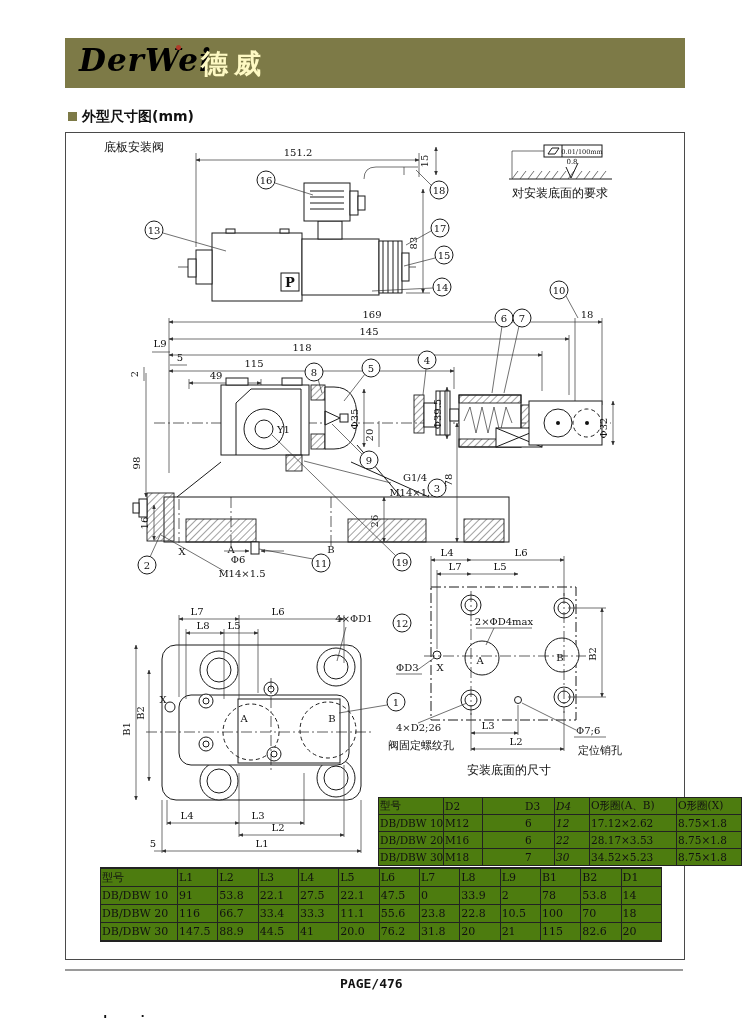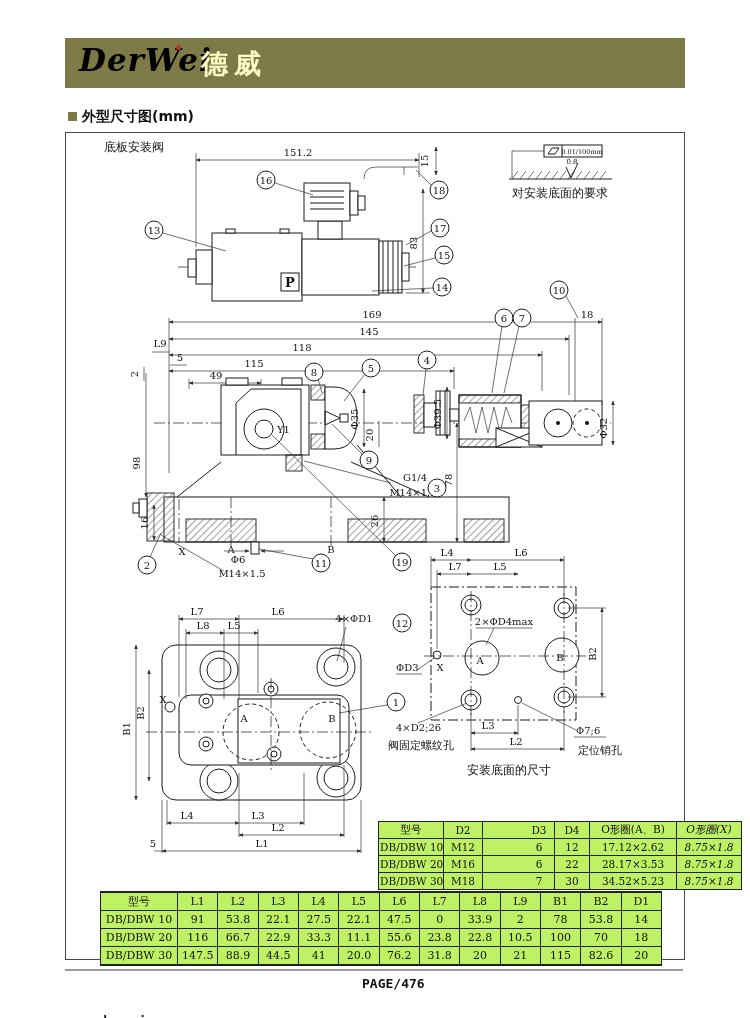--- a/index.html
+++ b/index.html
@@ -18,37 +18,37 @@
   svg .d{stroke:#333;stroke-width:.7;fill:none;}
   svg .cl{stroke:#1b1b1b;stroke-width:.7;fill:none;stroke-dasharray:11 3 2 3;}
   svg .dsh{stroke-dasharray:4 3;}
   svg .t{font:10px "DejaVu Serif",serif;fill:#111;}
   svg .tb{font:11px "DejaVu Serif",serif;fill:#111;}
   svg .tcn{font:12px "DejaVu Sans",sans-serif;fill:#111;}
   svg .tm{text-anchor:middle;}
   svg .co circle{fill:#fff;stroke:#1b1b1b;stroke-width:1;}
   svg .co text{font:10px "DejaVu Serif",serif;fill:#111;text-anchor:middle;}
   svg .h{fill:url(#hp);stroke:#1b1b1b;stroke-width:.9;}
-  .tbl{position:absolute;border-collapse:collapse;background:#bef264;table-layout:fixed;
-       font-family:"DejaVu Serif",serif;text-align:center;margin-top:24px;}
+  .tbl{position:absolute;border-collapse:collapse;background:#4d7c0f;table-layout:fixed;
+       font-family:"DejaVu Serif",serif;text-align:left;}
   .tbl th,.tbl td{border:1px solid #222;padding:0 1px;font-weight:normal;overflow:hidden;white-space:nowrap;}
   .tbl.small{left:378px;top:797px;width:304px;font-size:10.5px;}
   .tbl.small th,.tbl.small td{height:16px;}
   .tbl.small th:nth-child(1),.tbl.small td:nth-child(1){width:62px;}
   .tbl.small th:nth-child(2),.tbl.small td:nth-child(2){width:36px;}
   .tbl.small th:nth-child(3),.tbl.small td:nth-child(3){width:28px;padding-left:42px;}
-  .tbl.small th:nth-child(4),.tbl.small td:nth-child(4){width:32px;}
+  .tbl.small th:nth-child(4),.tbl.small td:nth-child(4){width:32px;font-style:italic;}
   .tbl.small th:nth-child(5),.tbl.small td:nth-child(5){width:84px;}
-  .tbl.small th:nth-child(6),.tbl.small td:nth-child(6){width:62px;font-style:italic;}
+  .tbl.small th:nth-child(6),.tbl.small td:nth-child(6){width:62px;}
   .tbl.big{left:100px;top:867px;width:562px;font-size:11px;border-top:2px solid #222;border-bottom:2px solid #222;}
   .tbl.big th,.tbl.big td{height:17px;}
   .tbl.big th:nth-child(1),.tbl.big td:nth-child(1){width:74px;}
   .footrule{position:absolute;left:65px;top:969px;width:618px;height:2px;background:#9a9a9a;}
   .site{position:absolute;left:68px;top:976px;font:600 13px "DejaVu Sans Mono",monospace;margin-top:37px;}
-  .pageno{position:absolute;left:362px;top:976px;font:600 13px "DejaVu Sans Mono",monospace;}
+  .pageno{position:absolute;left:340px;top:976px;font:600 13px "DejaVu Sans Mono",monospace;}
 </style>
 </head>
 <body>
 
 <div class="page">
 
   <div class="brandbar">
     <span class="logo-latin">DerWei</span>
     <span class="logo-dot"></span>
     <span class="logo-cn">德威</span>
@@ -539,21 +539,21 @@
           <td>33.9</td>
           <td>2</td>
           <td>78</td>
           <td>53.8</td>
           <td>14</td>
         </tr>
         <tr>
           <td>DB/DBW 20</td>
           <td>116</td>
           <td>66.7</td>
-          <td>22.9</td>
+          <td>33.4</td>
           <td>33.3</td>
           <td>11.1</td>
           <td>55.6</td>
           <td>23.8</td>
           <td>22.8</td>
           <td>10.5</td>
           <td>100</td>
           <td>70</td>
           <td>18</td>
         </tr>

